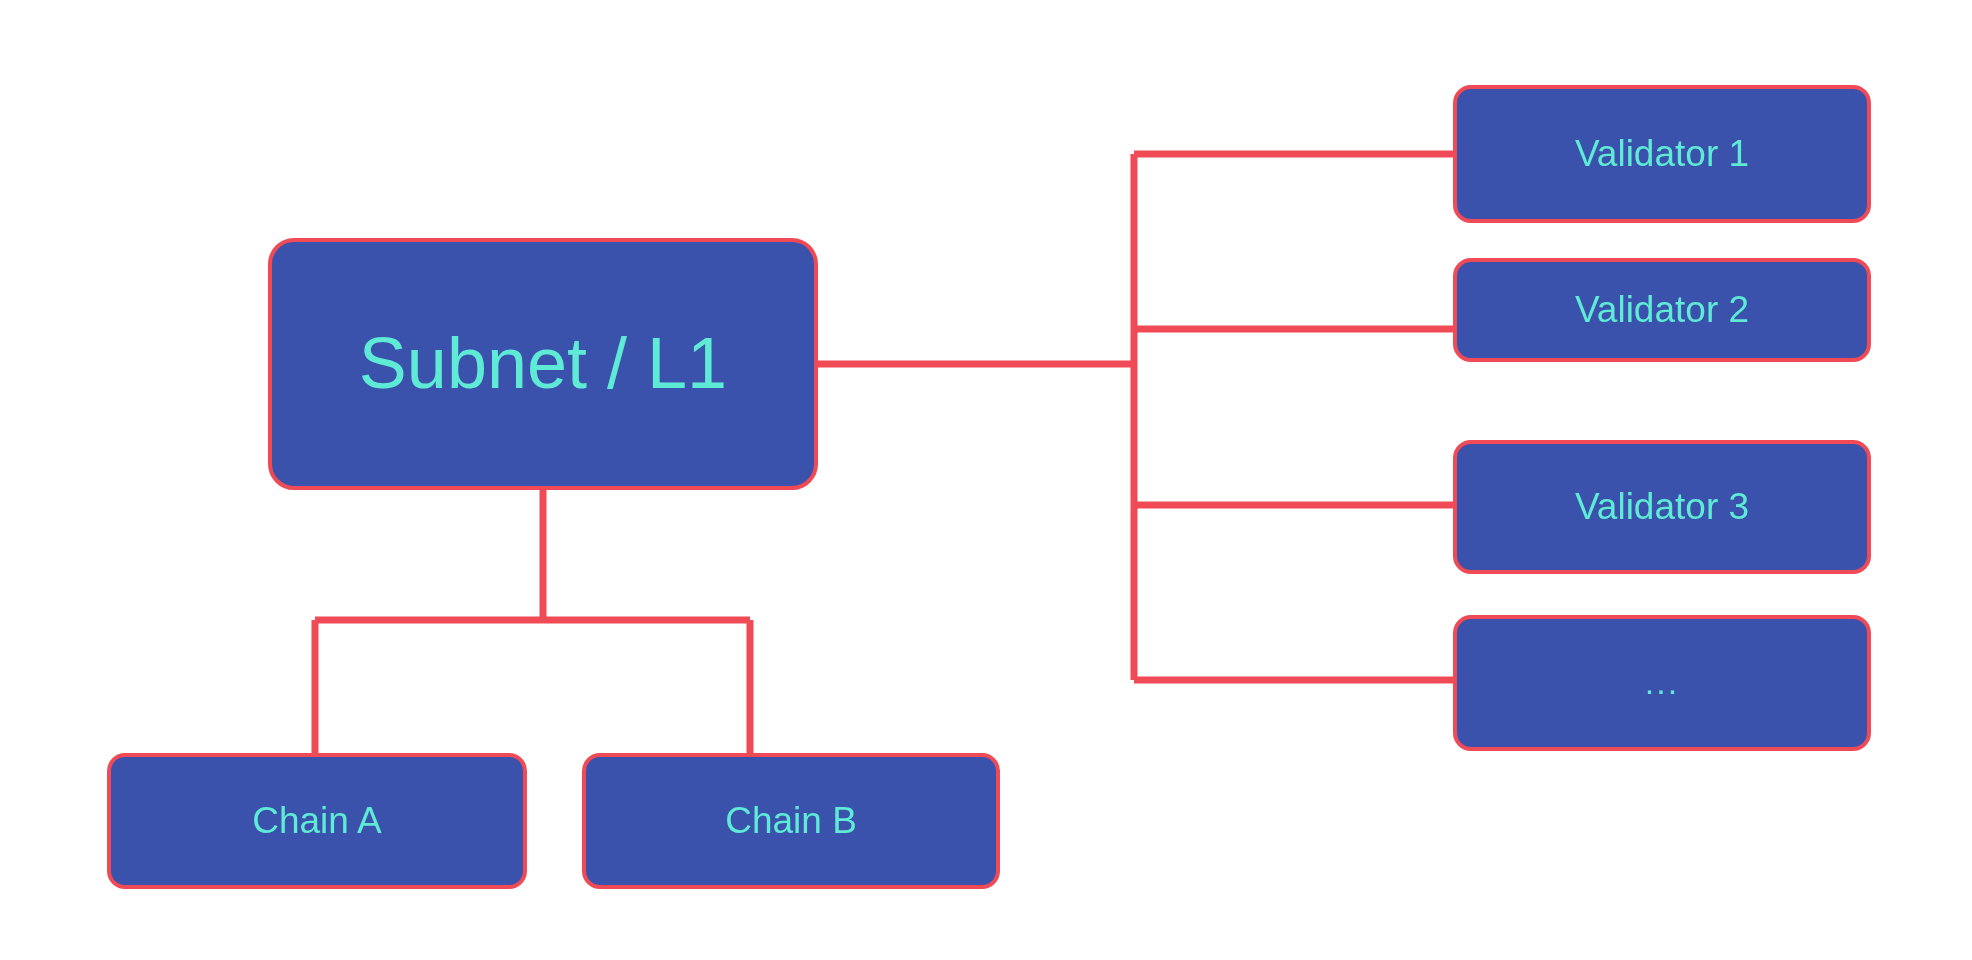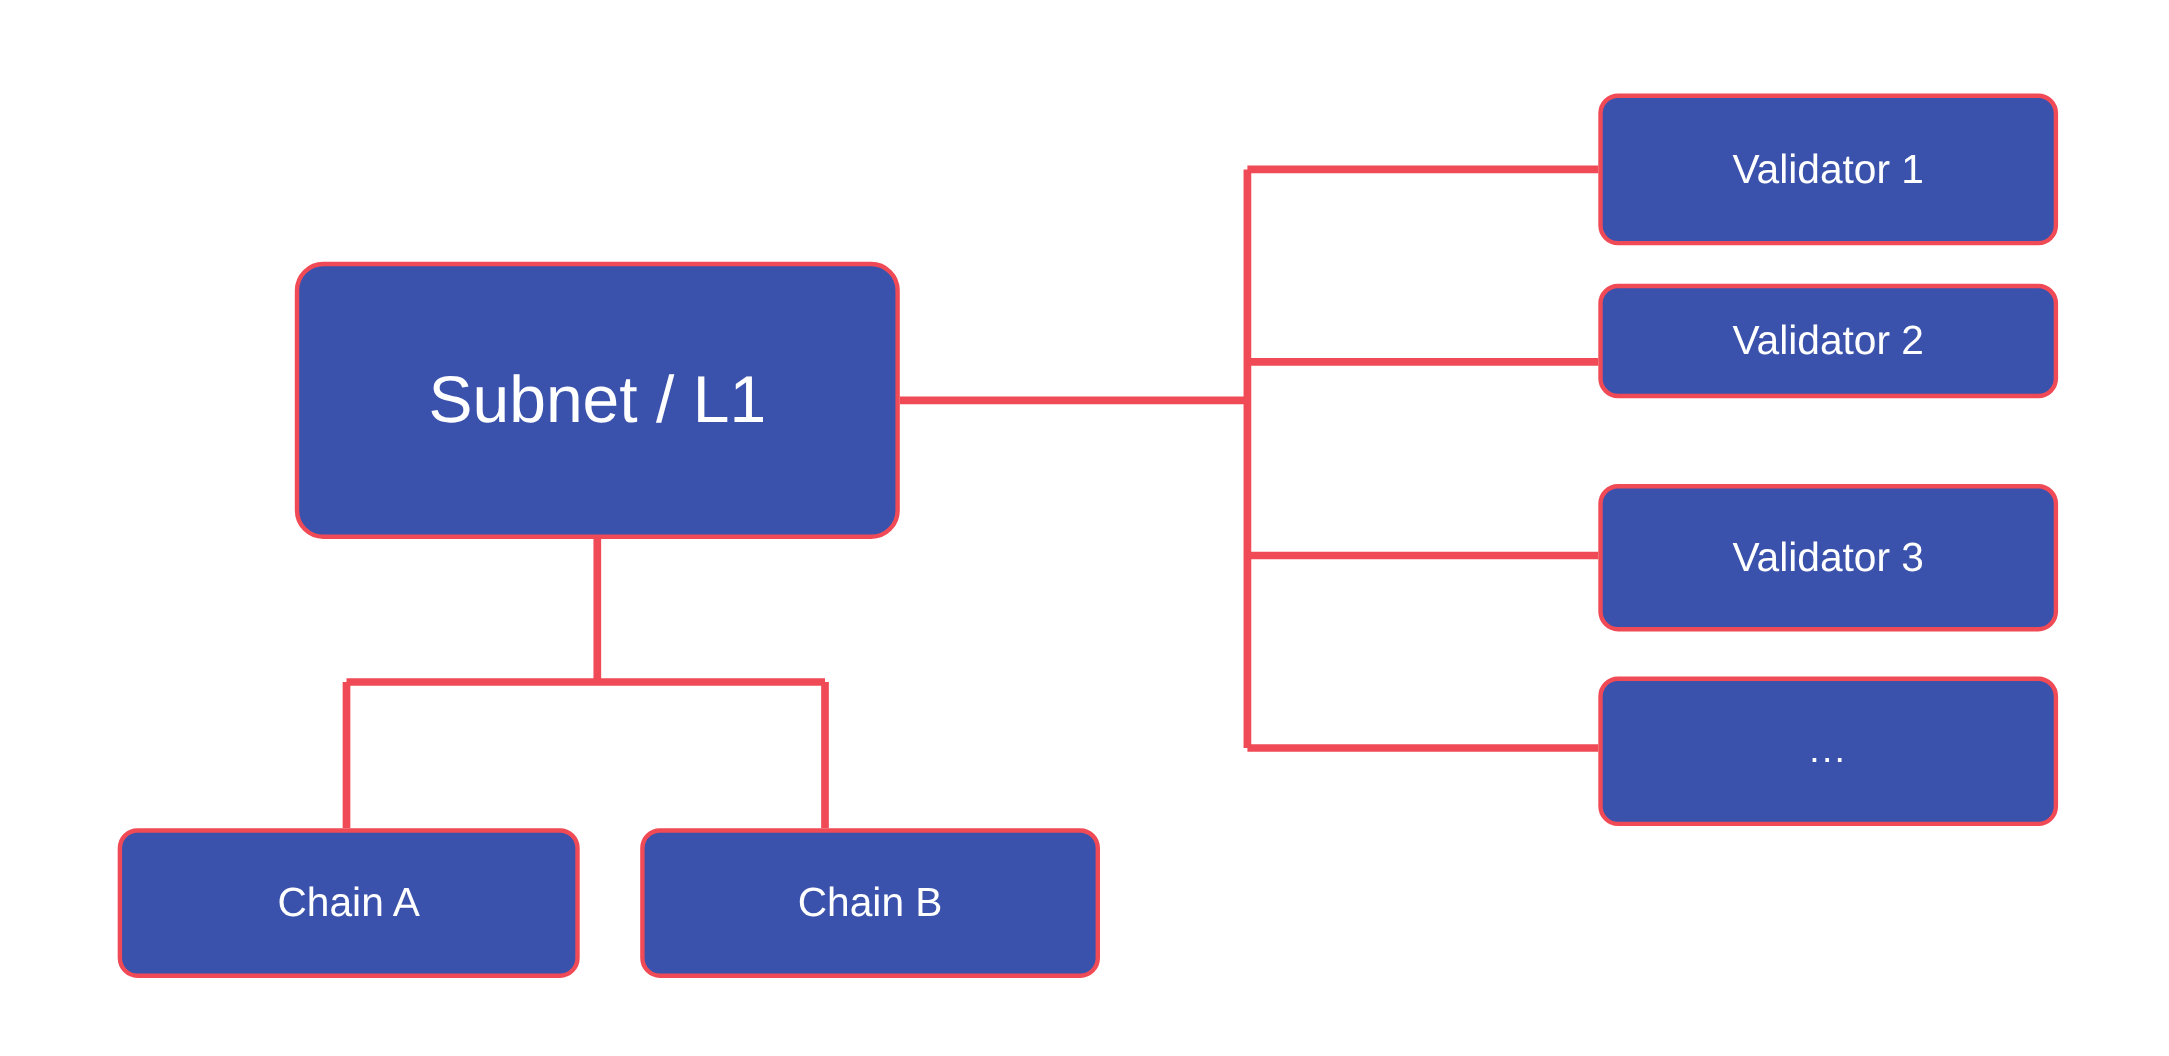--- a/index.html
+++ b/index.html
@@ -36,30 +36,30 @@
     align-items: center;
     justify-content: center;
     color: #ffffff;
     text-align: center;
     line-height: 1.1;
     white-space: nowrap;
     user-select: none;
   }
   .node-label {
     display: block;
-    color: #ffffff;
+    color: #5eead4;
   }
 
   
   #node-subnet {
     left: 268px;  top: 238px;
     width: 550px; height: 252px;
     border-radius: 26px;
   }
-  #node-subnet .node-label { font-size: 60px; }
+  #node-subnet .node-label { font-size: 72px; }
 
   #node-chain-a {
     left: 107px;  top: 753px;
     width: 420px; height: 136px;
   }
   #node-chain-b {
     left: 582px;  top: 753px;
     width: 418px; height: 136px;
   }
   #node-chain-a .node-label,

